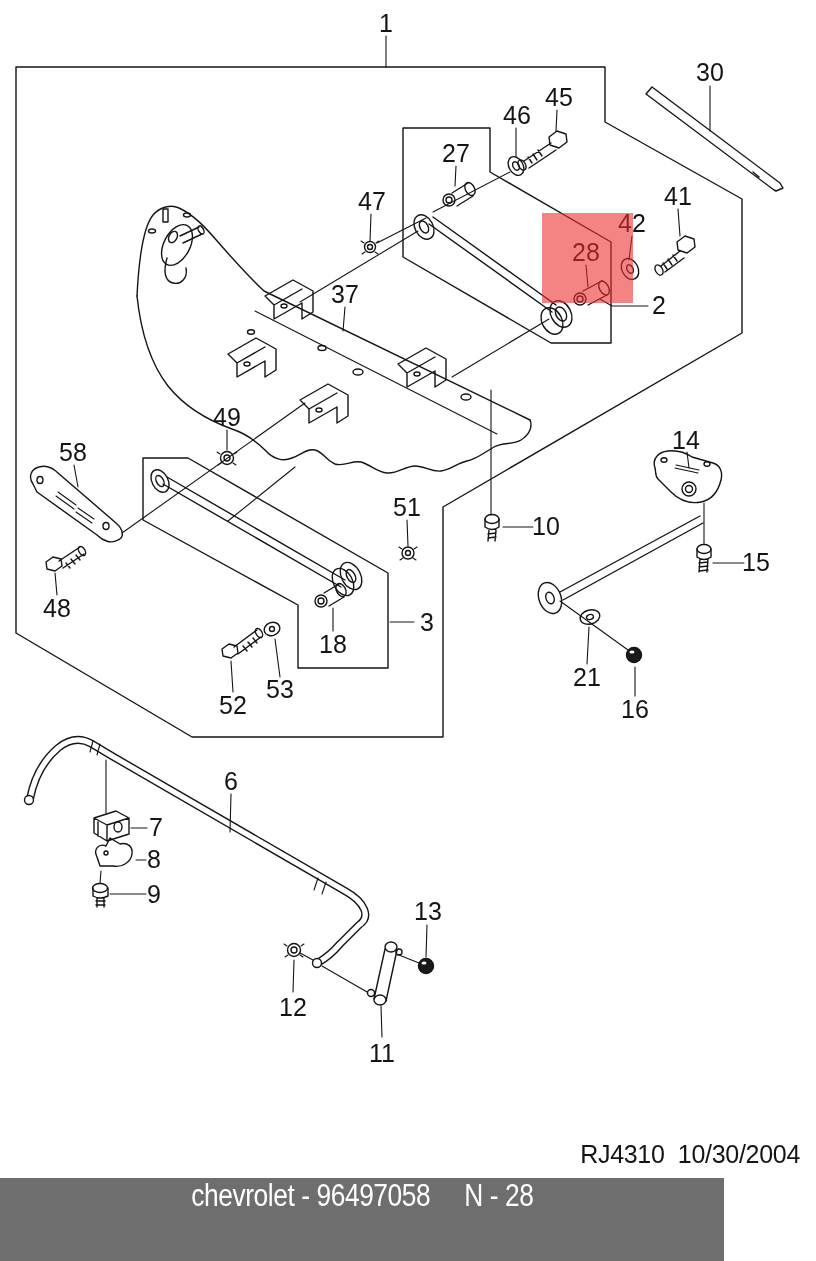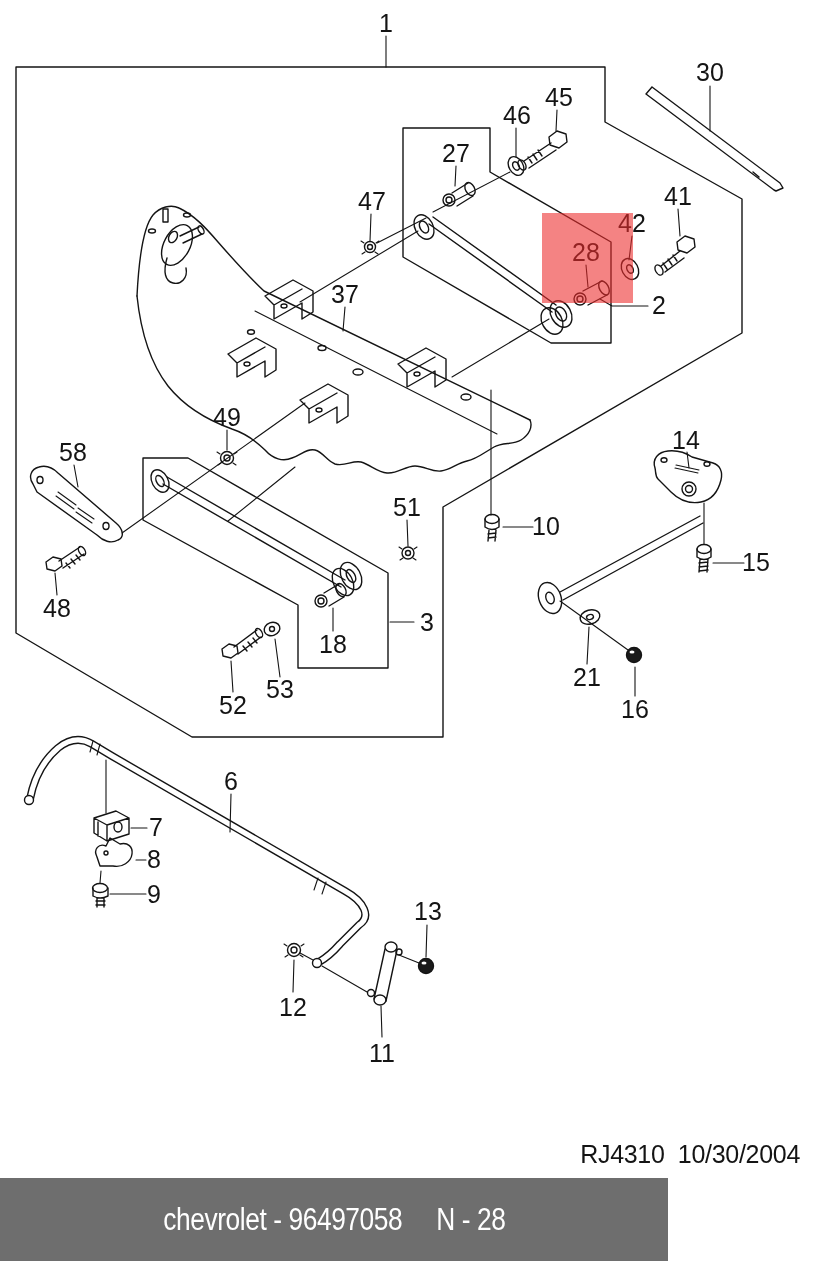--- a/index.html
+++ b/index.html
@@ -6,22 +6,22 @@
   .page{position:relative;width:816px;height:1261px;background:#ffffff;overflow:hidden;
         font-family:"Liberation Sans",sans-serif;}
   svg.art{position:absolute;left:0;top:0;}
   svg.art *{vector-effect:non-scaling-stroke;}
   svg.art path, svg.art line, svg.art polygon, svg.art ellipse, svg.art circle, svg.art rect{
     fill:none;stroke:#141414;stroke-width:1.4;stroke-linecap:round;stroke-linejoin:round;}
   svg.art .thin{stroke-width:1.1;}
   svg.art text{font:25px "Liberation Sans",sans-serif;fill:#141414;text-anchor:middle;stroke:none;}
   svg.art text.doc-ref{text-anchor:end;letter-spacing:-0.3px;}
   .hl{position:absolute;pointer-events:none;}
-  .bottom-bar{position:absolute;left:0;top:1178px;width:668px;height:83px;
-      display:flex;align-items:center;justify-content:center;}
+  .bottom-bar{position:absolute;left:0;top:1178px;width:724px;height:83px;
+      display:flex;align-items:flex-start;justify-content:center;}
   .bottom-bar .txt{display:flex;gap:40px;transform:scaleX(0.85);
       font-size:31px;white-space:pre;letter-spacing:-0.5px;}
 </style>
 </head>
 <body>
 
 <div class="page">
 
   <svg class="art" width="816" height="1178" viewBox="0 0 816 1178">
 

